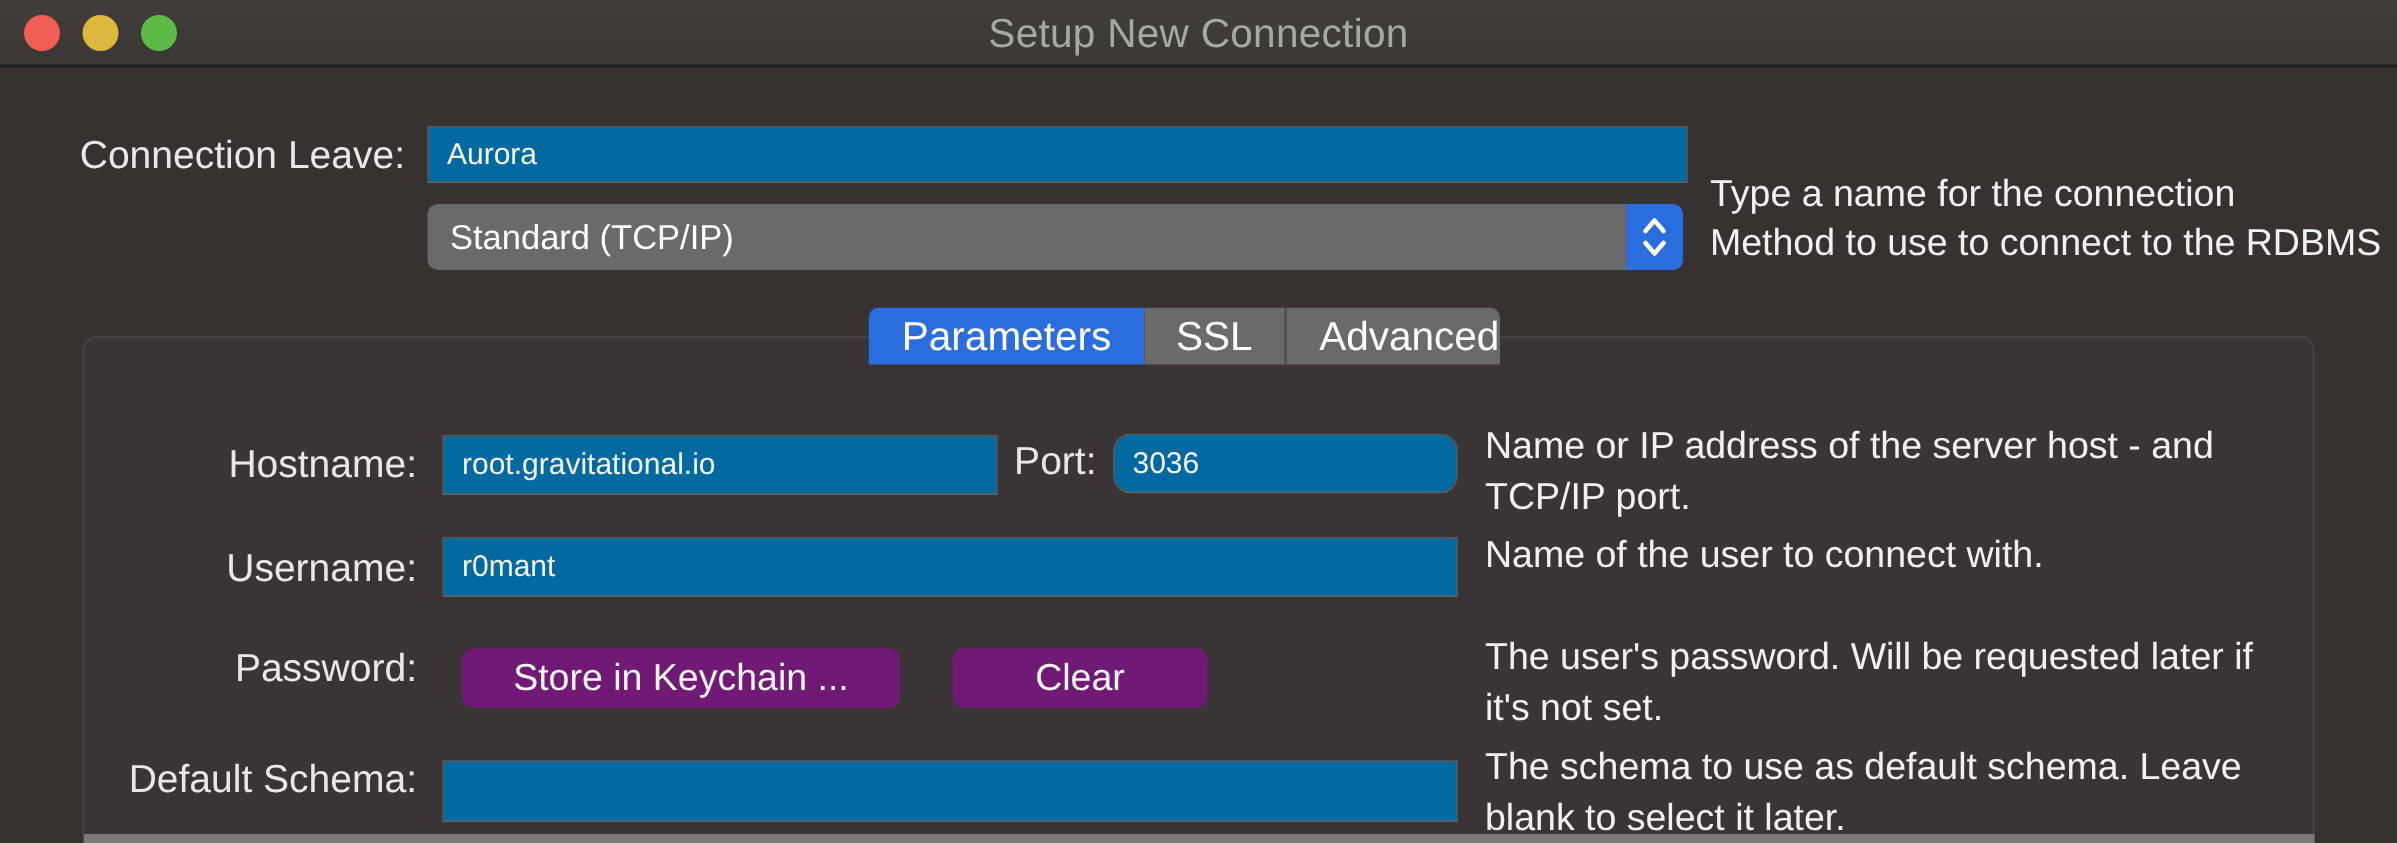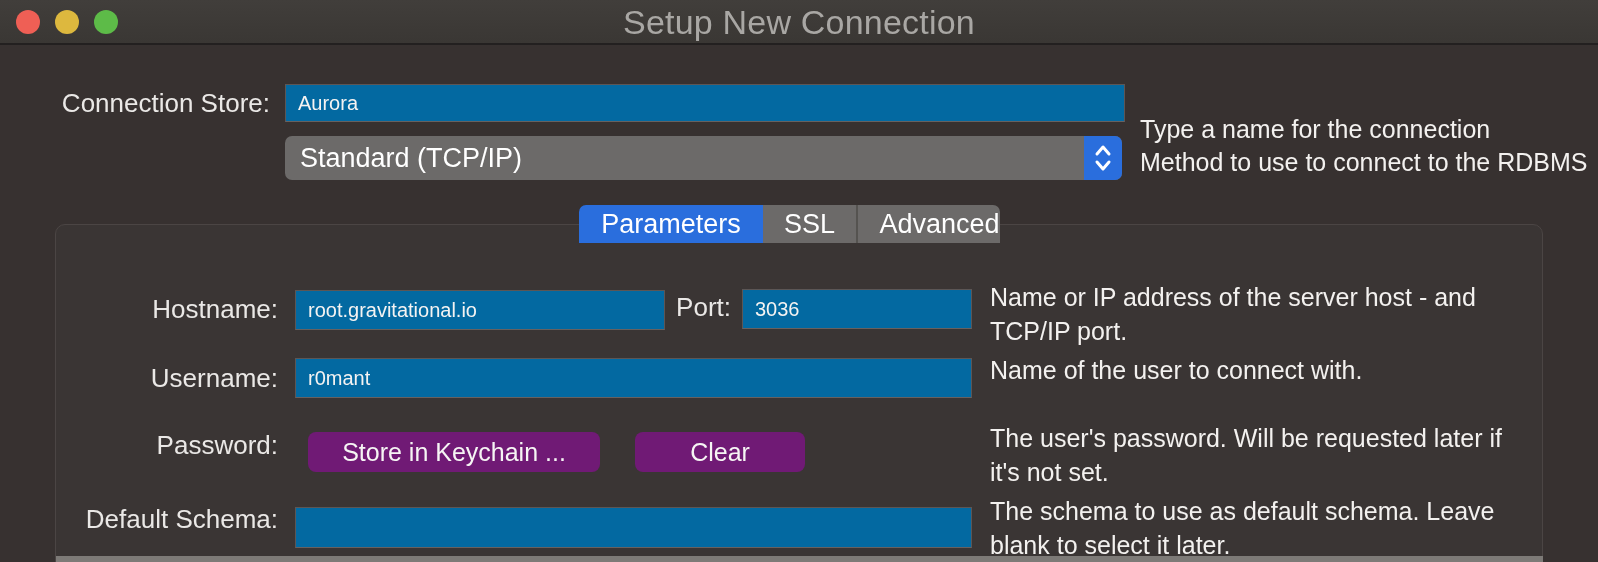--- a/index.html
+++ b/index.html
@@ -17,21 +17,21 @@
 
   
   .titlebar {
     position: absolute; left: 0; top: 0; width: 1598px; height: 45px;
     background: linear-gradient(#413e3b, #3a3734);
     border-bottom: 2px solid #232020;
   }
   .titlebar-title {
     position: absolute; left: 0; top: 0; width: 100%; height: 45px;
     text-align: center; line-height: 45px;
-    font-size: 34px; color: #a9a7a4; letter-spacing: 0.2px;
+    font-size: 27px; color: #a9a7a4; letter-spacing: 0.2px;
   }
   .traffic { position: absolute; top: 10px; width: 24px; height: 24px; border-radius: 50%; }
   .traffic.red    { left: 16px; background: #ef5f55; }
   .traffic.yellow { left: 55px; background: #ddb83e; }
   .traffic.green  { left: 94px; background: #5dbb48; }
 
   
   .field-label { position: absolute; font-size: 26px; color: #eae8e6; text-align: right; white-space: nowrap; }
   .help-text   { position: absolute; font-size: 25px; color: #f3f1ef; line-height: 34px; }
 
@@ -48,21 +48,21 @@
   }
 
   
   .method-select {
     position: absolute; left: 285px; top: 136px; width: 837px; height: 44px;
     background: #6c6a69; border-radius: 7px;
     display: flex; align-items: center;
     cursor: default;
   }
   .method-select-value {
-    flex: 1; padding-left: 15px; font-size: 27px; color: #ffffff; white-space: nowrap; overflow: hidden;
+    flex: 1; padding-left: 15px; font-size: 23px; color: #ffffff; white-space: nowrap; overflow: hidden;
   }
   .method-select-cap {
     width: 38px; height: 44px; background: #2a6edd;
     border-radius: 0 7px 7px 0;
     display: flex; align-items: center; justify-content: center;
   }
 
   
   .groupbox {
     position: absolute; left: 55px; top: 224px; width: 1488px; height: 400px;
@@ -103,21 +103,21 @@
 
 <div id="window">
 
   <div class="titlebar">
     <div class="titlebar-title">Setup New Connection</div>
     <div class="traffic red"></div>
     <div class="traffic yellow"></div>
     <div class="traffic green"></div>
   </div>
 
-  <div class="field-label" style="left:0; top:88px; width:270px;">Connection Store:</div>
+  <div class="field-label" style="left:0; top:88px; width:270px;">Connection Leave:</div>
   <input class="text-input" style="left: 285px; top: 84px; width: 840px; height: 38px;" value="Aurora">
   <div class="help-text" style="left:1140px; top:88px; width:450px; white-space:nowrap;margin-top:24px;">Type a name for the connection</div>
 
   <div class="method-select">
     <div class="method-select-value">Standard (TCP/IP)</div>
     <div class="method-select-cap">
       <svg width="24" height="32" viewBox="0 0 24 32">
         <polyline points="6,12 12,5 18,12" fill="none" stroke="#ffffff" stroke-width="3" stroke-linecap="round" stroke-linejoin="round"></polyline>
         <polyline points="6,20 12,27 18,20" fill="none" stroke="#ffffff" stroke-width="3" stroke-linecap="round" stroke-linejoin="round"></polyline>
       </svg>
@@ -129,21 +129,21 @@
 
   <div class="segmented">
     <div class="segment active" style="width:184px;">Parameters</div>
     <div class="segment" style="width:93px;">SSL</div>
     <div class="segment divided" style="width:144px;">Advanced</div>
   </div>
 
   <div class="field-label" style="left:60px; top:294px; width:218px;">Hostname:</div>
   <input class="text-input" style="left: 295px; top: 290px; width: 370px; height: 40px;" value="root.gravitational.io">
   <div class="field-label" style="left:660px; top:292px; width:71px;">Port:</div>
-  <input class="text-input" style="left: 742px; top: 289px; width: 230px; height: 40px;" value="3036">
+  <input class="text-input" style="left: 742px; top: 289px; width: 230px; height: 40px; border-radius: 12px;" value="3036">
   <div class="help-text" style="left:990px; top:280px; width:510px;">Name or IP address of the server host - and TCP/IP port.</div>
 
   <div class="field-label" style="left:60px; top:363px; width:218px;">Username:</div>
   <input class="text-input" style="left: 295px; top: 358px; width: 677px; height: 40px;" value="r0mant">
   <div class="help-text" style="left:990px; top:353px; width:510px;">Name of the user to connect with.</div>
 
   <div class="field-label" style="left:60px; top:430px; width:218px;">Password:</div>
   <button class="push-button" style="left:308px; top:432px; width:292px;">Store in Keychain ...</button>
   <button class="push-button" style="left:635px; top:432px; width:170px;">Clear</button>
   <div class="help-text" style="left:990px; top:421px; width:520px;">The user's password. Will be requested later if it's not set.</div>

